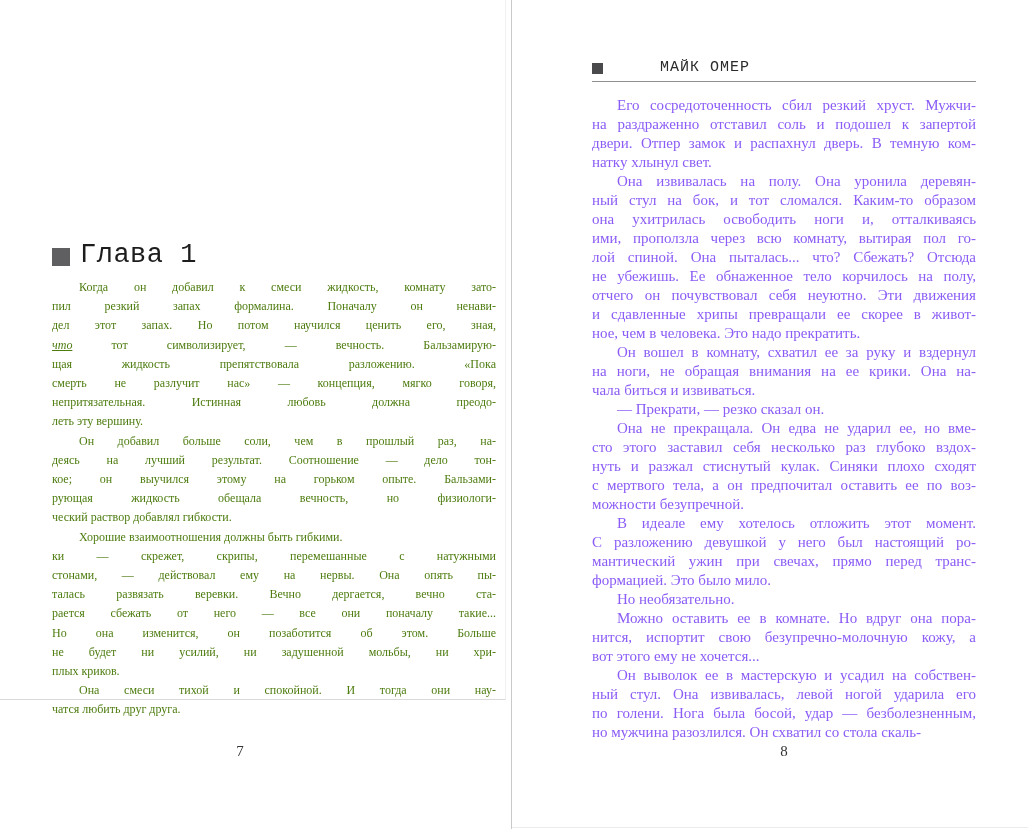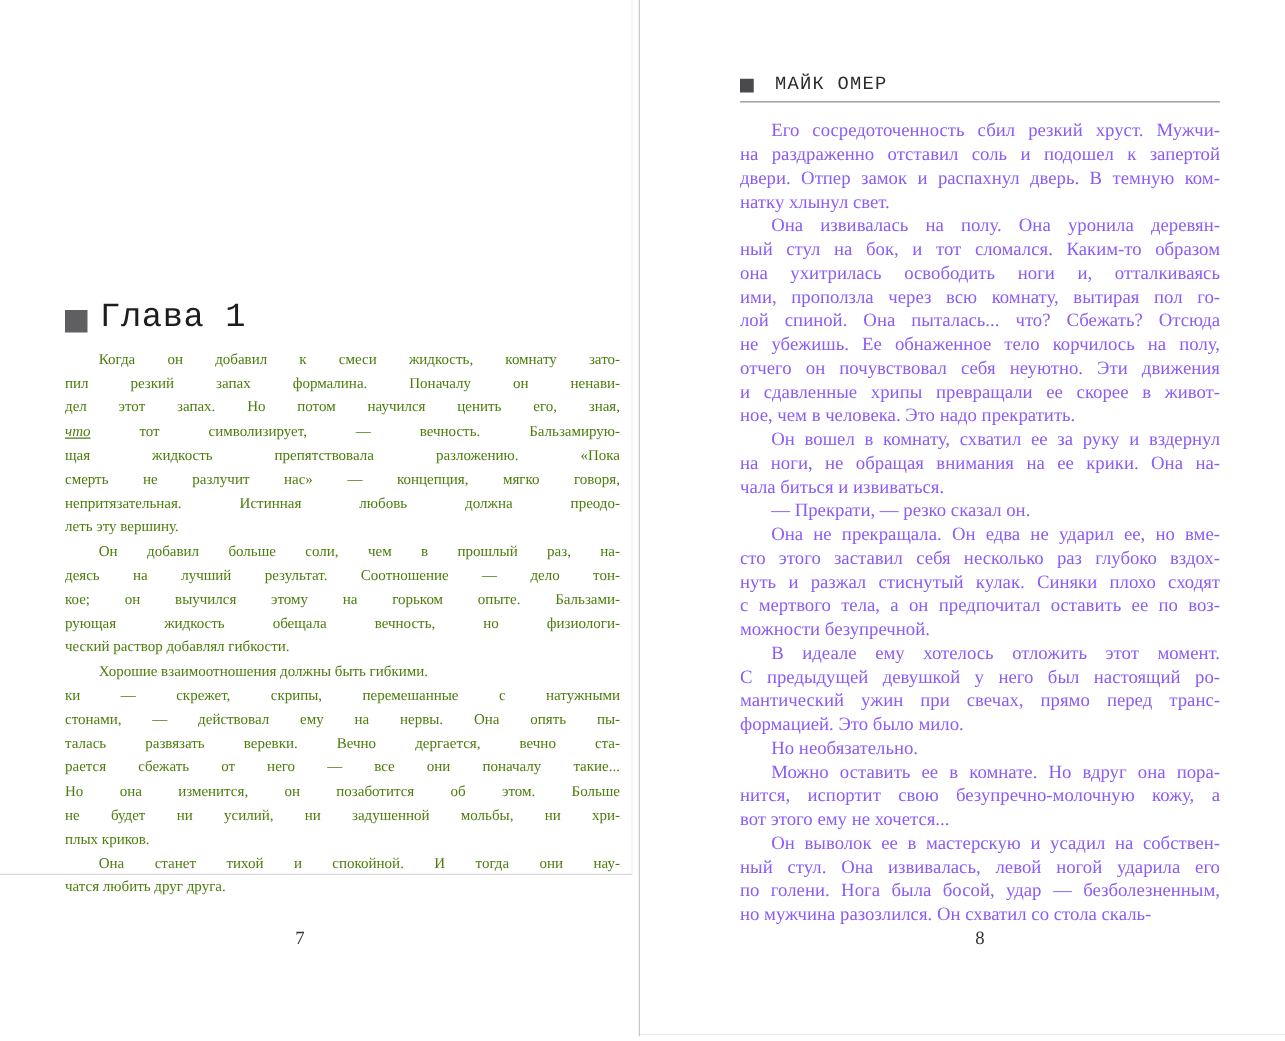--- a/index.html
+++ b/index.html
@@ -39,21 +39,21 @@
   }
 
   
   .running-head {
     position: absolute; left: 80px; top: 59px;
     display: flex; align-items: center;
   }
   .header-square { width: 11px; height: 11px; background: #4a4a4c; margin-right: 17px; margin-top: 1px; }
   .header-title {
     font-family: "Liberation Mono", "DejaVu Sans Mono", monospace;
-    font-size: 15px; color: #2b2b2b; letter-spacing: 1px;
+    font-size: 15px; color: #2b2b2b; letter-spacing: 1px; margin-left: 40px;
   }
   .header-rule {
     position: absolute; left: 80px; top: 81px; width: 384px; height: 1px;
     background: #8f8f8f;
   }
 
   
   .body-left {
     position: absolute; left: 52px; top: 278px; width: 444px;
     font-size: 12px; line-height: 19.2px; color: #4d7c0f;
@@ -100,21 +100,21 @@
         <div class="line j">рующая жидкость обещала вечность, но физиологи-</div>
         <div class="line">ческий раствор добавлял гибкости.</div>
         <div class="line indent">Хорошие взаимоотношения должны быть гибкими.</div>
         <div class="line j">ки — скрежет, скрипы, перемешанные с натужными</div>
         <div class="line j">стонами, — действовал ему на нервы. Она опять пы-</div>
         <div class="line j">талась развязать веревки. Вечно дергается, вечно ста-</div>
         <div class="line j">рается сбежать от него — все они поначалу такие...</div>
         <div class="line j">Но она изменится, он позаботится об этом. Больше</div>
         <div class="line j">не будет ни усилий, ни задушенной мольбы, ни хри-</div>
         <div class="line">плых криков.</div>
-        <div class="line indent j">Она станет тихой и спокойной. И тогда они нау-</div>
+        <div class="line indent j">Она смеси тихой и спокойной. И тогда они нау-</div>
         <div class="line">чатся любить друг друга.</div>
       </div>
     <div class="pagenum pagenum-left">7</div>
   </div>
 
   <div class="page-divider"></div>
 
   <div class="page-right">
     <div class="running-head">
       <div class="header-square"></div>
@@ -138,21 +138,21 @@
         <div class="line indent j">Он вошел в комнату, схватил ее за руку и вздернул</div>
         <div class="line j">на ноги, не обращая внимания на ее крики. Она на-</div>
         <div class="line">чала биться и извиваться.</div>
         <div class="line indent">— Прекрати, — резко сказал он.</div>
         <div class="line indent j">Она не прекращала. Он едва не ударил ее, но вме-</div>
         <div class="line j">сто этого заставил себя несколько раз глубоко вздох-</div>
         <div class="line j">нуть и разжал стиснутый кулак. Синяки плохо сходят</div>
         <div class="line j">с мертвого тела, а он предпочитал оставить ее по воз-</div>
         <div class="line">можности безупречной.</div>
         <div class="line indent j">В идеале ему хотелось отложить этот момент.</div>
-        <div class="line j">С предыдущей девушкой у него был настоящий ро-</div>
+        <div class="line j">С разложению девушкой у него был настоящий ро-</div>
         <div class="line j">мантический ужин при свечах, прямо перед транс-</div>
         <div class="line">формацией. Это было мило.</div>
         <div class="line indent">Но необязательно.</div>
         <div class="line indent j">Можно оставить ее в комнате. Но вдруг она пора-</div>
         <div class="line j">нится, испортит свою безупречно-молочную кожу, а</div>
         <div class="line">вот этого ему не хочется...</div>
         <div class="line indent j">Он выволок ее в мастерскую и усадил на собствен-</div>
         <div class="line j">ный стул. Она извивалась, левой ногой ударила его</div>
         <div class="line j">по голени. Нога была босой, удар — безболезненным,</div>
         <div class="line">но мужчина разозлился. Он схватил со стола скаль-</div>

